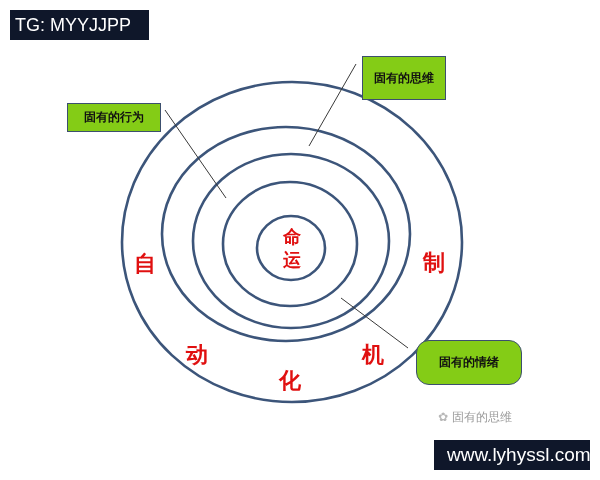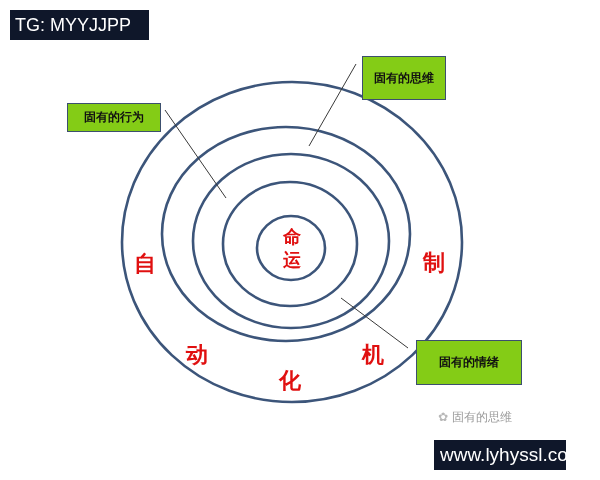--- a/index.html
+++ b/index.html
@@ -1,26 +1,26 @@
 <!DOCTYPE html>
 <html><head>
   <meta charset="utf-8">
   <style>
     html, body { margin:0; padding:0; }
     body { width:600px; height:480px; background:#ffffff; position:relative; overflow:hidden;
            font-family:"DejaVu Sans", sans-serif; }
     .tag { position:absolute; background:#0f172a; color:#ffffff; font-family:"Liberation Sans", sans-serif; }
     .tg-tag { left:10px; top:10px; width:139px; height:30px; font-size:18px; line-height:30px; padding-left:5px; box-sizing:border-box; }
-    .url-tag { left:434px; top:440px; width:132px; height:30px; font-size:19px; line-height:30px; padding-left:6px; box-sizing:border-box; }
+    .url-tag { left:434px; top:440px; width:156px; height:30px; font-size:19px; line-height:30px; padding-left:13px; box-sizing:border-box; }
     svg.diagram { position:absolute; left:0; top:0; }
     .label-box { position:absolute; background:#84cc16; border:1.5px solid #3c4f6e; box-sizing:border-box;
                  font-size:12px; font-weight:bold; color:#111; display:flex; align-items:center; justify-content:center; }
     .box-behavior { left:67px; top:103px; width:94px; height:29px; }
     .box-thinking { left:362px; top:56px; width:84px; height:44px; }
-    .box-emotion { left:416px; top:340px; width:106px; height:45px; }
+    .box-emotion { left:416px; top:340px; width:106px; height:45px;border-radius:13px; }
     .red { position:absolute; color:#e01010; font-weight:bold; font-size:22px; line-height:22px; }
     .core { position:absolute; left:276px; top:225px; width:32px; color:#e01010; font-weight:bold; font-size:18px; line-height:23px; text-align:center; }
     .watermark { position:absolute; left:438px; top:409px; font-size:12px; color:#9a9a9a; }
     .watermark .ic { font-size:12px; margin-right:4px; color:#b8b8b8; }
   </style>
 </head>
 <body>
 
 <div class="tag tg-tag">TG: MYYJJPP</div>
 

